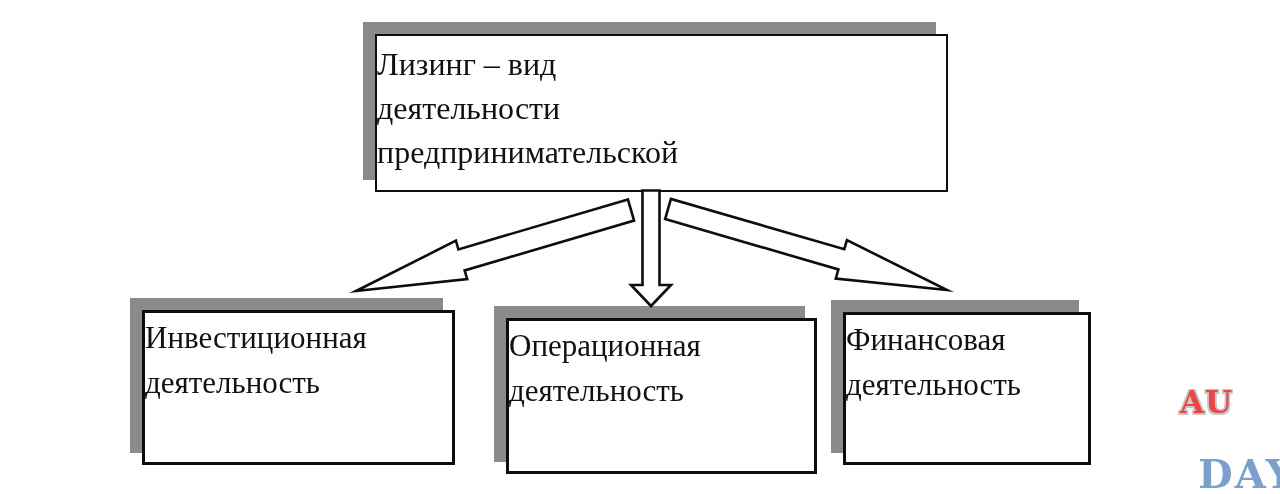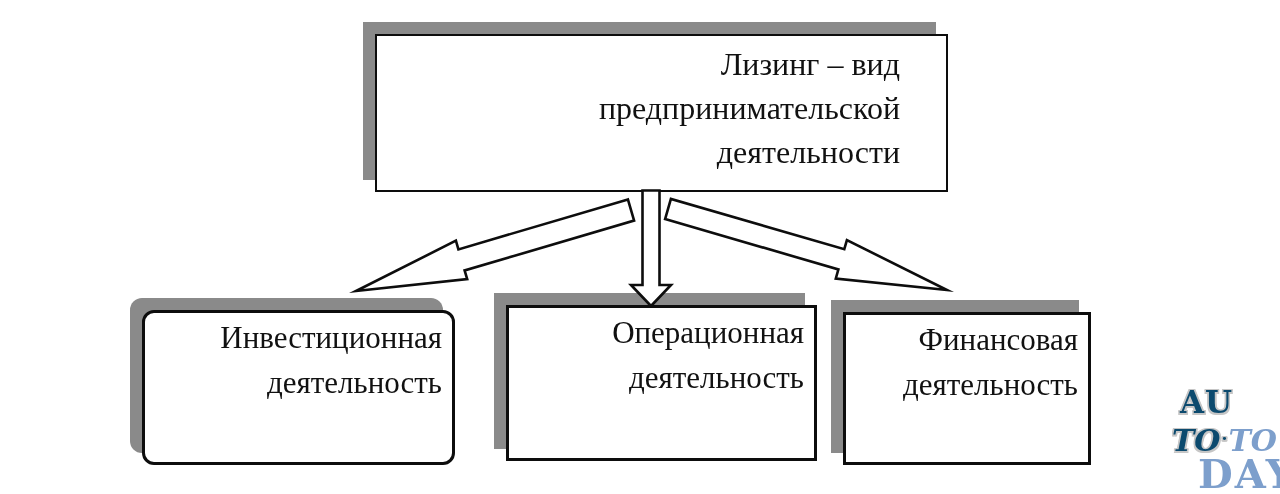--- a/index.html
+++ b/index.html
@@ -4,61 +4,61 @@
 <style>
   html,body{margin:0;padding:0;background:#fff;}
   .canvas{
     position:relative;width:1280px;height:494px;background:#fff;
     font-family:"Liberation Serif",serif;color:#111;overflow:hidden;
   }
   .box{
     position:absolute;box-sizing:border-box;background:#fff;
     border:3px solid var(--border,#0d0d0d);
     box-shadow:-12px -12px 0 var(--shadow,#8a8a8a);
-    display:flex;flex-direction:column;align-items:flex-end;
+    display:flex;flex-direction:column;align-items:flex-start;
     text-align:center;z-index:2;
   }
   .bline{white-space:nowrap;}
   #root-box{
     left:375px;top:34px;width:573px;height:158px;
     border-width:2.5px;font-size:32px;line-height:44px;
     padding-top:6px;padding-right:46px;
   }
   .child{font-size:31px;line-height:45px;padding-top:2px;padding-right:10px;}
-  #child-investment{left:142px;top:310px;width:313px;height:155px;border-radius:12px;}
-  #child-operational{left:506px;top:305px;width:311px;height:156px;}
+  #child-investment{left:142px;top:310px;width:313px;height:155px;}
+  #child-operational{left:506px;top:318px;width:311px;height:156px;}
   #child-financial{left:843px;top:312px;width:248px;height:153px;}
   svg.arrows{position:absolute;left:0;top:0;z-index:3;pointer-events:none;}
   svg.arrows polygon{fill:#fff;stroke:var(--border,#0d0d0d);stroke-width:2.6;stroke-linejoin:miter;stroke-miterlimit:12;}
   .watermark{
     position:absolute;left:1170px;top:384px;width:110px;height:110px;
     font-family:"DejaVu Serif",serif;font-weight:bold;z-index:5;
   }
   .wm-white{
-    color:#0c4a6e;
+    color:#ef4444;
     text-shadow:-1.5px -1.5px 0 var(--wmoutline,#c6c6c6),1.5px -1.5px 0 var(--wmoutline,#c6c6c6),
                 -1.5px 1.5px 0 var(--wmoutline,#c6c6c6),1.5px 1.5px 0 var(--wmoutline,#c6c6c6),
                 0 -1.5px 0 var(--wmoutline,#c6c6c6),0 1.5px 0 var(--wmoutline,#c6c6c6),
                 -1.5px 0 0 var(--wmoutline,#c6c6c6),1.5px 0 0 var(--wmoutline,#c6c6c6);
   }
   .wm-blue{color:var(--blue,#7d9fcc);text-shadow:none;}
   .wm1{position:absolute;left:10px;top:2px;font-size:31px;line-height:32px;letter-spacing:1px;}
   .wm2{position:absolute;left:2px;top:38px;font-size:30px;line-height:32px;font-style:italic;white-space:nowrap;}
   .wm2 .wm-dot{font-size:17px;vertical-align:7px;margin:0 1px;font-style:normal;}
   .wm3{position:absolute;left:28px;top:74px;font-size:40px;line-height:32px;letter-spacing:2px;}
 </style>
 </head>
 <body>
 
 <div class="canvas">
 
   <div class="box" id="root-box">
     <div class="bline">Лизинг – вид</div>
+    <div class="bline">деятельности</div>
     <div class="bline">предпринимательской</div>
-    <div class="bline">деятельности</div>
   </div>
 
   <div class="box child" id="child-investment">
     <div class="bline">Инвестиционная</div>
     <div class="bline">деятельность</div>
   </div>
 
   <div class="box child" id="child-operational">
     <div class="bline">Операционная</div>
     <div class="bline">деятельность</div>
@@ -70,17 +70,16 @@
   </div>
 
   <svg class="arrows" width="1280" height="494" viewBox="0 0 1280 494">
     <polygon points="627.9,199.4 458.4,249.4 455.9,240.7 356,291 467.2,279.1 464.6,270.5 634.1,220.6"></polygon>
     <polygon points="642.5,190.5 642.5,285 631,285 651,306 671,285 659.5,285 659.5,190.5"></polygon>
     <polygon points="665.1,219.1 838.4,269.4 835.8,278.5 947,290 846.9,240.1 844.3,249.2 670.9,198.9"></polygon>
   </svg>
 
   <div class="watermark">
     <div class="wm1 wm-white">AU</div>
-    <div class="wm2"><span class="wm-white">TO</span><span class="wm-dot wm-white">·</span><span class="wm-blue">TO</span></div>
     <div class="wm3 wm-blue">DAY</div>
   </div>
 
 </div>
 
 </body></html>

